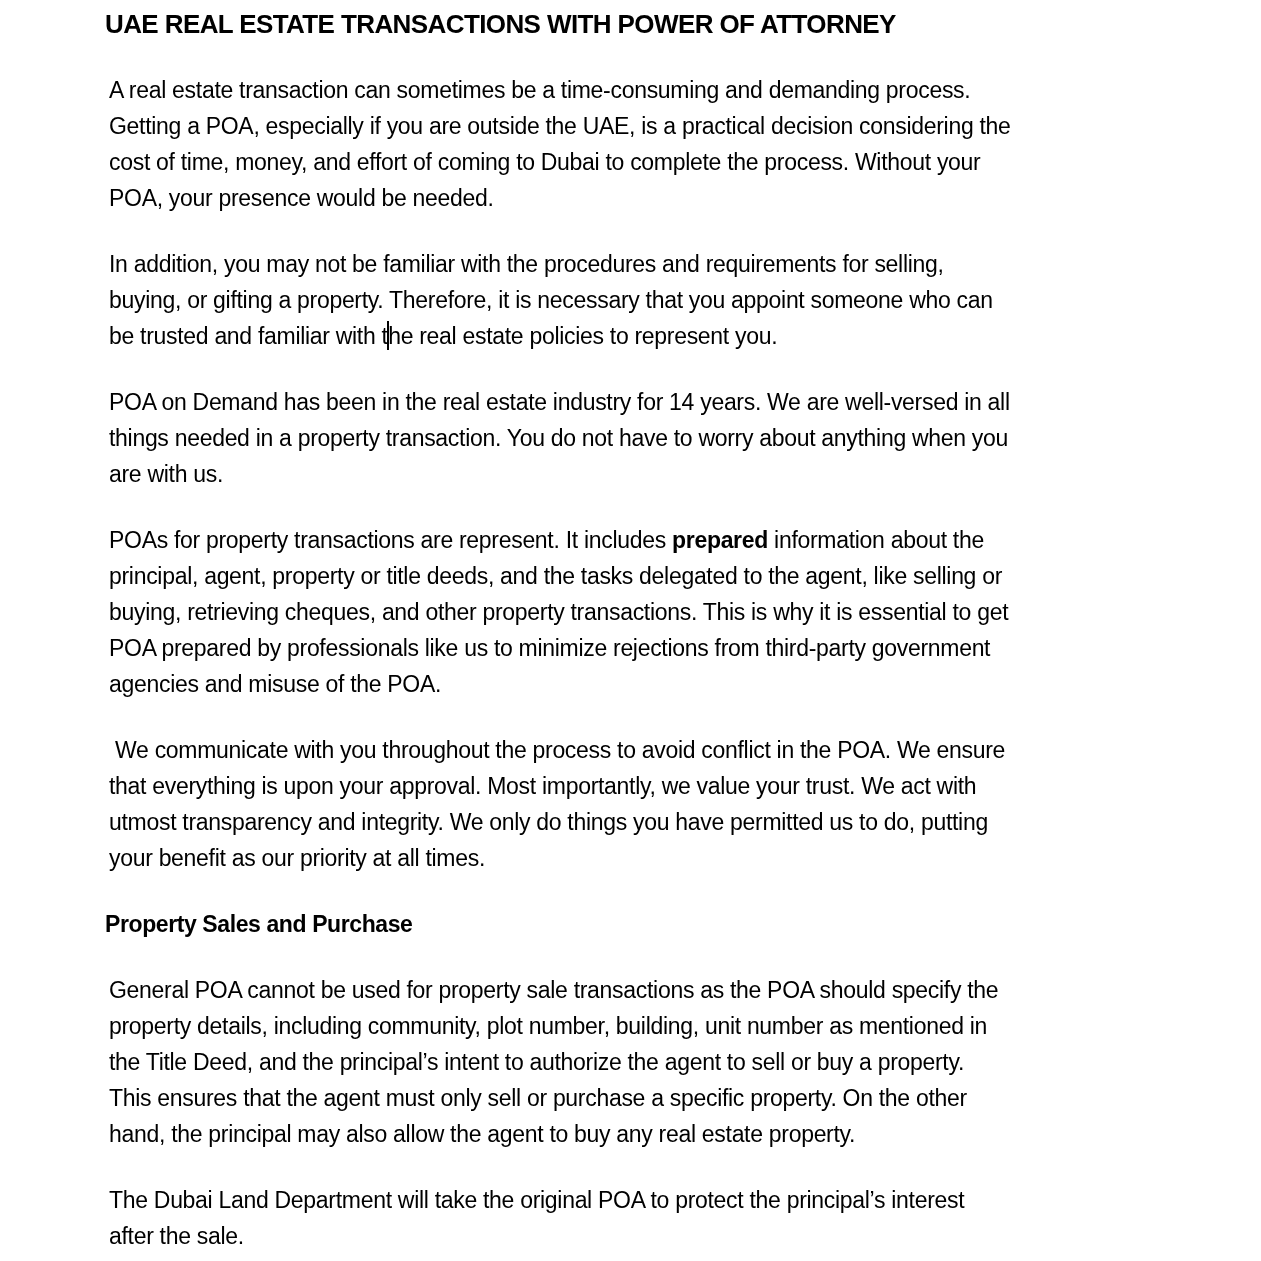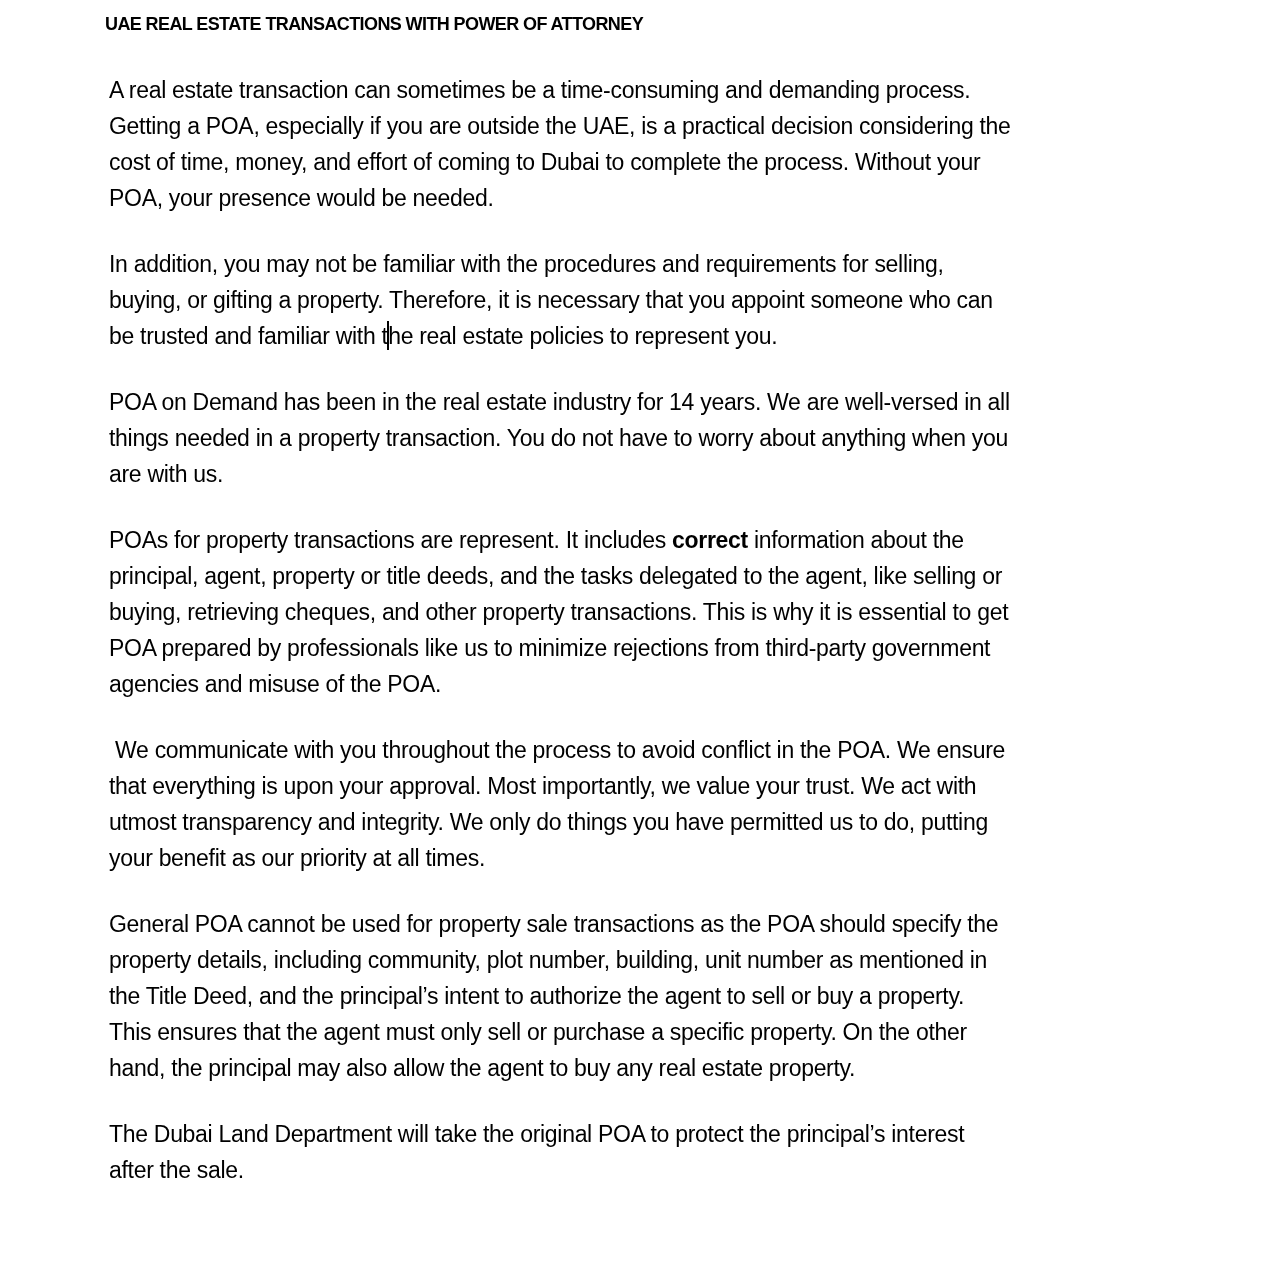--- a/index.html
+++ b/index.html
@@ -14,21 +14,21 @@
     box-sizing: border-box;
     width: 1261px;
     min-height: 1261px;
     background: #ffffff;
     padding: 6px 40px 0 105px;
     font-family: "Liberation Sans", "DejaVu Sans", sans-serif;
     color: #000000;
     cursor: text;
   }
   .doc-title {
-    font-size: 18px;
+    font-size: 26px;
     font-weight: 700;
     letter-spacing: -0.6px;
     line-height: 36px;
     margin: 0 0 30px 0;
     white-space: pre;
   }
   .doc-subheading {
     font-size: 23px;
     font-weight: 700;
     letter-spacing: -0.4px;
@@ -73,31 +73,32 @@
 POA, your presence would be needed.</span></p>
 
   <p class="para"><span class="">In addition, you may not be familiar with the procedures and requirements for selling,
 buying, or gifting a property. Therefore, it is necessary that you appoint someone who can
 be trusted and familiar with t</span><span class="caret"></span><span class="">he real estate policies to represent you.</span></p>
 
   <p class="para"><span class="">POA on Demand has been in the real estate industry for 14 years. We are well-versed in all
 things needed in a property transaction. You do not have to worry about anything when you
 are with us.</span></p>
 
-  <p class="para"><span class="">POAs for property transactions are represent. It includes </span><span class="bold ">correct</span><span class=""> information about the
+  <p class="para"><span class="">POAs for property transactions are represent. It includes </span><span class="bold ">prepared</span><span class=""> information about the
 principal, agent, property or title deeds, and the tasks delegated to the agent, like selling or
 buying, retrieving </span><span class="squiggle">cheques</span><span class="">, and other property transactions. This is why it is essential to get
 POA prepared by professionals like us to minimize rejections from third-party government
 agencies and misuse of the POA.</span></p>
 
   <p class="para"><span class=""> We communicate with you throughout the process to avoid conflict in the POA. We ensure
 that everything is upon your approval. Most importantly, we value your trust. We act with
 utmost transparency and integrity. We only do things you have permitted us to do, putting
 your benefit as our priority at all times.</span></p>
 
+  <h2 class="doc-subheading">Property Sales and Purchase</h2>
 
   <p class="para"><span class="">General POA cannot be used for property sale transactions as the POA should specify the
 property details, including community, plot number, building, unit number as mentioned in
 the Title Deed, and the principal’s intent to authorize the agent to sell or buy a property.
 This ensures that the agent must only sell or purchase a specific property. On the other
 hand, the principal may also allow the agent to buy any real estate property.</span></p>
 
   <p class="para"><span class="">The Dubai Land Department will take the original POA to protect the principal’s interest
 after the sale.</span></p>
 </div>

